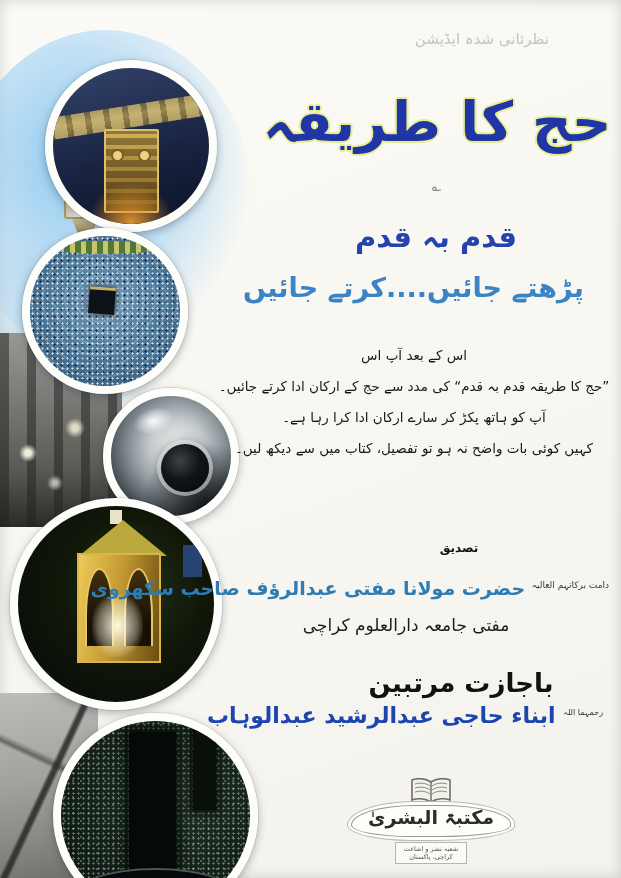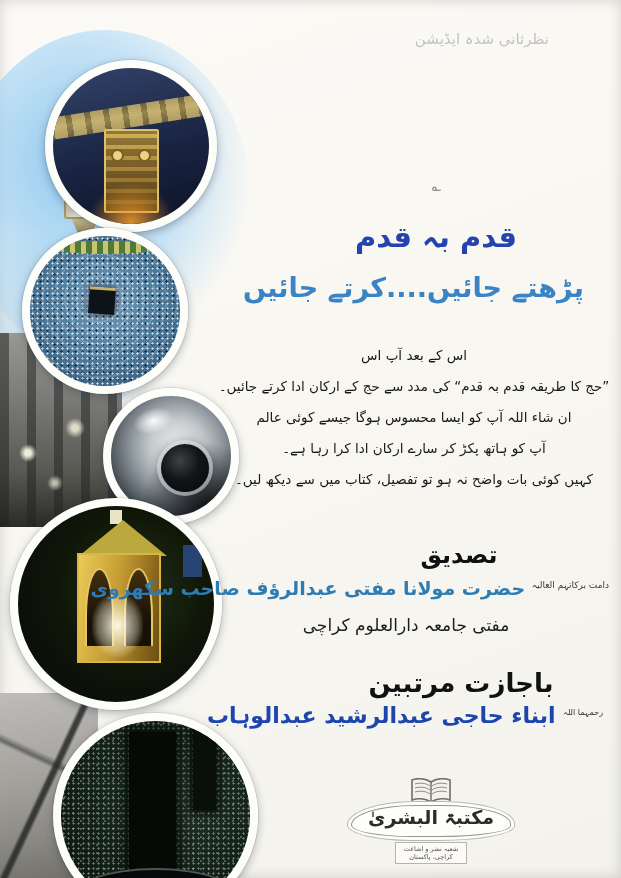--- a/index.html
+++ b/index.html
@@ -96,21 +96,21 @@
   .txt{position:absolute;color:#1a1a1a;}
   .edition{top:30px;right:72px;font-size:15px;color:#c3c3c1;letter-spacing:.5px;}
   .title{top:92px;right:8px;width:352px;text-align:center;font-size:55px;font-weight:bold;color:#2136a6;
     white-space:nowrap;line-height:1.1;margin:0;
     text-shadow:-2px 0 #e6ee90,2px 0 #e6ee90,0 -2px #e6ee90,0 2px #e6ee90,-1px -1px #e6ee90,1px 1px #e6ee90,1px -1px #e6ee90,-1px 1px #e6ee90;}
   .ornament{top:176px;right:180px;font-size:16px;color:#8d8d88;}
   .subtitle{top:220px;right:10px;width:350px;text-align:center;font-size:29px;font-weight:bold;color:#2443ae;}
   .tagline{top:272px;right:5px;width:405px;text-align:center;font-size:27px;font-weight:bold;color:#3a84c6;white-space:nowrap;}
   .bodytext{top:340px;right:2px;width:410px;text-align:center;font-size:13.5px;font-weight:500;line-height:31px;color:#191919;}
   .bodytext div{white-space:nowrap;}
-  .attest-h{top:541px;right:62px;width:200px;text-align:center;font-size:24px;font-weight:bold;color:#111;}
+  .attest-h{top:541px;right:62px;width:200px;text-align:center;font-size:12px;font-weight:bold;color:#111;}
   .mufti{top:577px;right:12px;width:400px;text-align:center;font-size:19px;font-weight:bold;color:#2d7cb4;white-space:nowrap;}
   .mufti .sfx{font-size:9px;color:#3a3a3a;font-weight:normal;vertical-align:super;}
   .mufti-role{top:615px;right:35px;width:360px;text-align:center;font-size:17px;color:#1c1c1c;}
   .comp-h{top:668px;right:50px;width:220px;text-align:center;font-size:26px;font-weight:bold;color:#111;}
   .comp-name{top:703px;right:18px;width:392px;text-align:center;font-size:22px;font-weight:bold;color:#1d45b0;white-space:nowrap;}
   .comp-name .hon{font-size:8px;color:#333;font-weight:normal;vertical-align:super;}
   
   .publisher{position:absolute;top:778px;right:100px;width:180px;text-align:center;}
   .pub-icon{display:block;margin:0 auto 1px;}
   .pub-bubble{display:inline-block;background:#fdfdfa;border:1px solid #97968f;padding:0 16px 8px;
@@ -162,29 +162,29 @@
     <div class="bluebit"></div>
   </div>
   <div class="pcircle pc5">
     <div class="pillar"></div>
     <div class="pillar2"></div>
     <div class="ramp"></div>
   </div>
 
   <div class="txt edition">نظرثانی شدہ ایڈیشن</div>
 
+  <h1 class="txt title">حج کا طریقہ</h1>
   <div class="txt ornament">؎</div>
 
   <div class="txt subtitle">قدم بہ قدم</div>
   <div class="txt tagline">پڑھتے جائیں....کرتے جائیں</div>
 
   <div class="txt bodytext">
     <div>اس کے بعد آپ اس</div>
     <div>”حج کا طریقہ قدم بہ قدم“ کی مدد سے حج کے ارکان ادا کرتے جائیں۔</div>
-    <div>ان شاء اللہ آپ کو ایسا محسوس ہوگا جیسے کوئی عالم</div>
     <div>آپ کو ہاتھ پکڑ کر سارے ارکان ادا کرا رہا ہے۔</div>
     <div>کہیں کوئی بات واضح نہ ہو تو تفصیل، کتاب میں سے دیکھ لیں۔</div>
   </div>
 
   <div class="txt attest-h">تصدیق</div>
   <div class="txt mufti">
     <span class="sfx">دامت برکاتہم العالیہ</span>
     <span>حضرت مولانا مفتی عبدالرؤف صاحب سکھروی</span>
   </div>
   <div class="txt mufti-role">مفتی جامعہ دارالعلوم کراچی</div>

